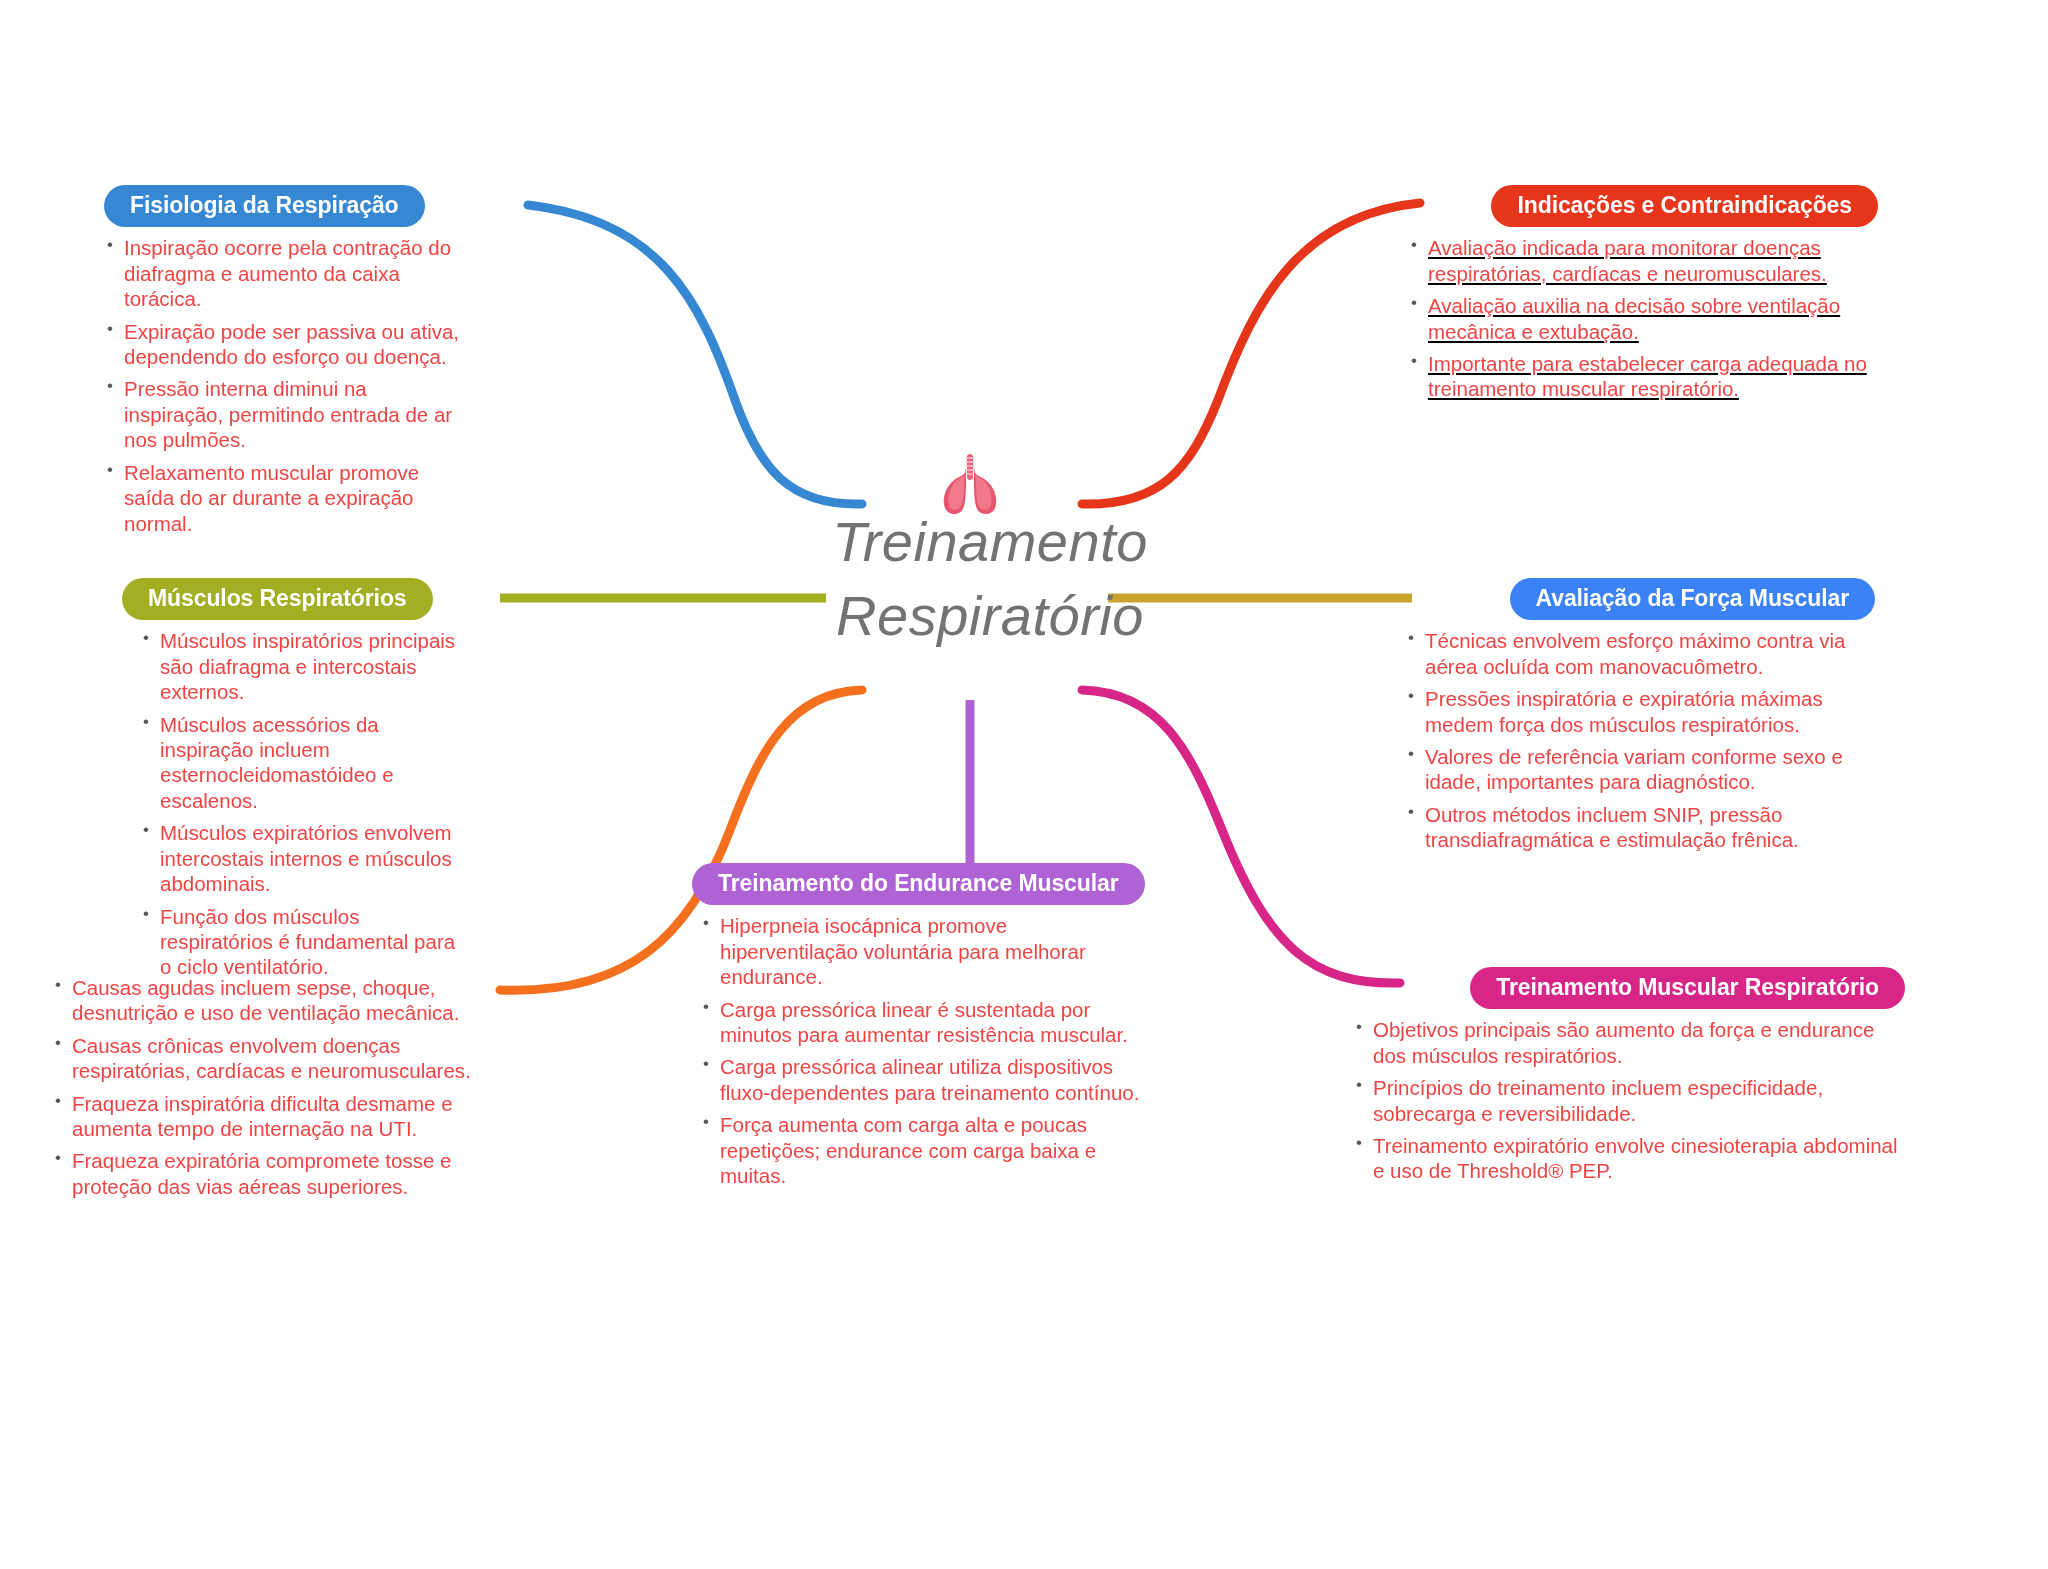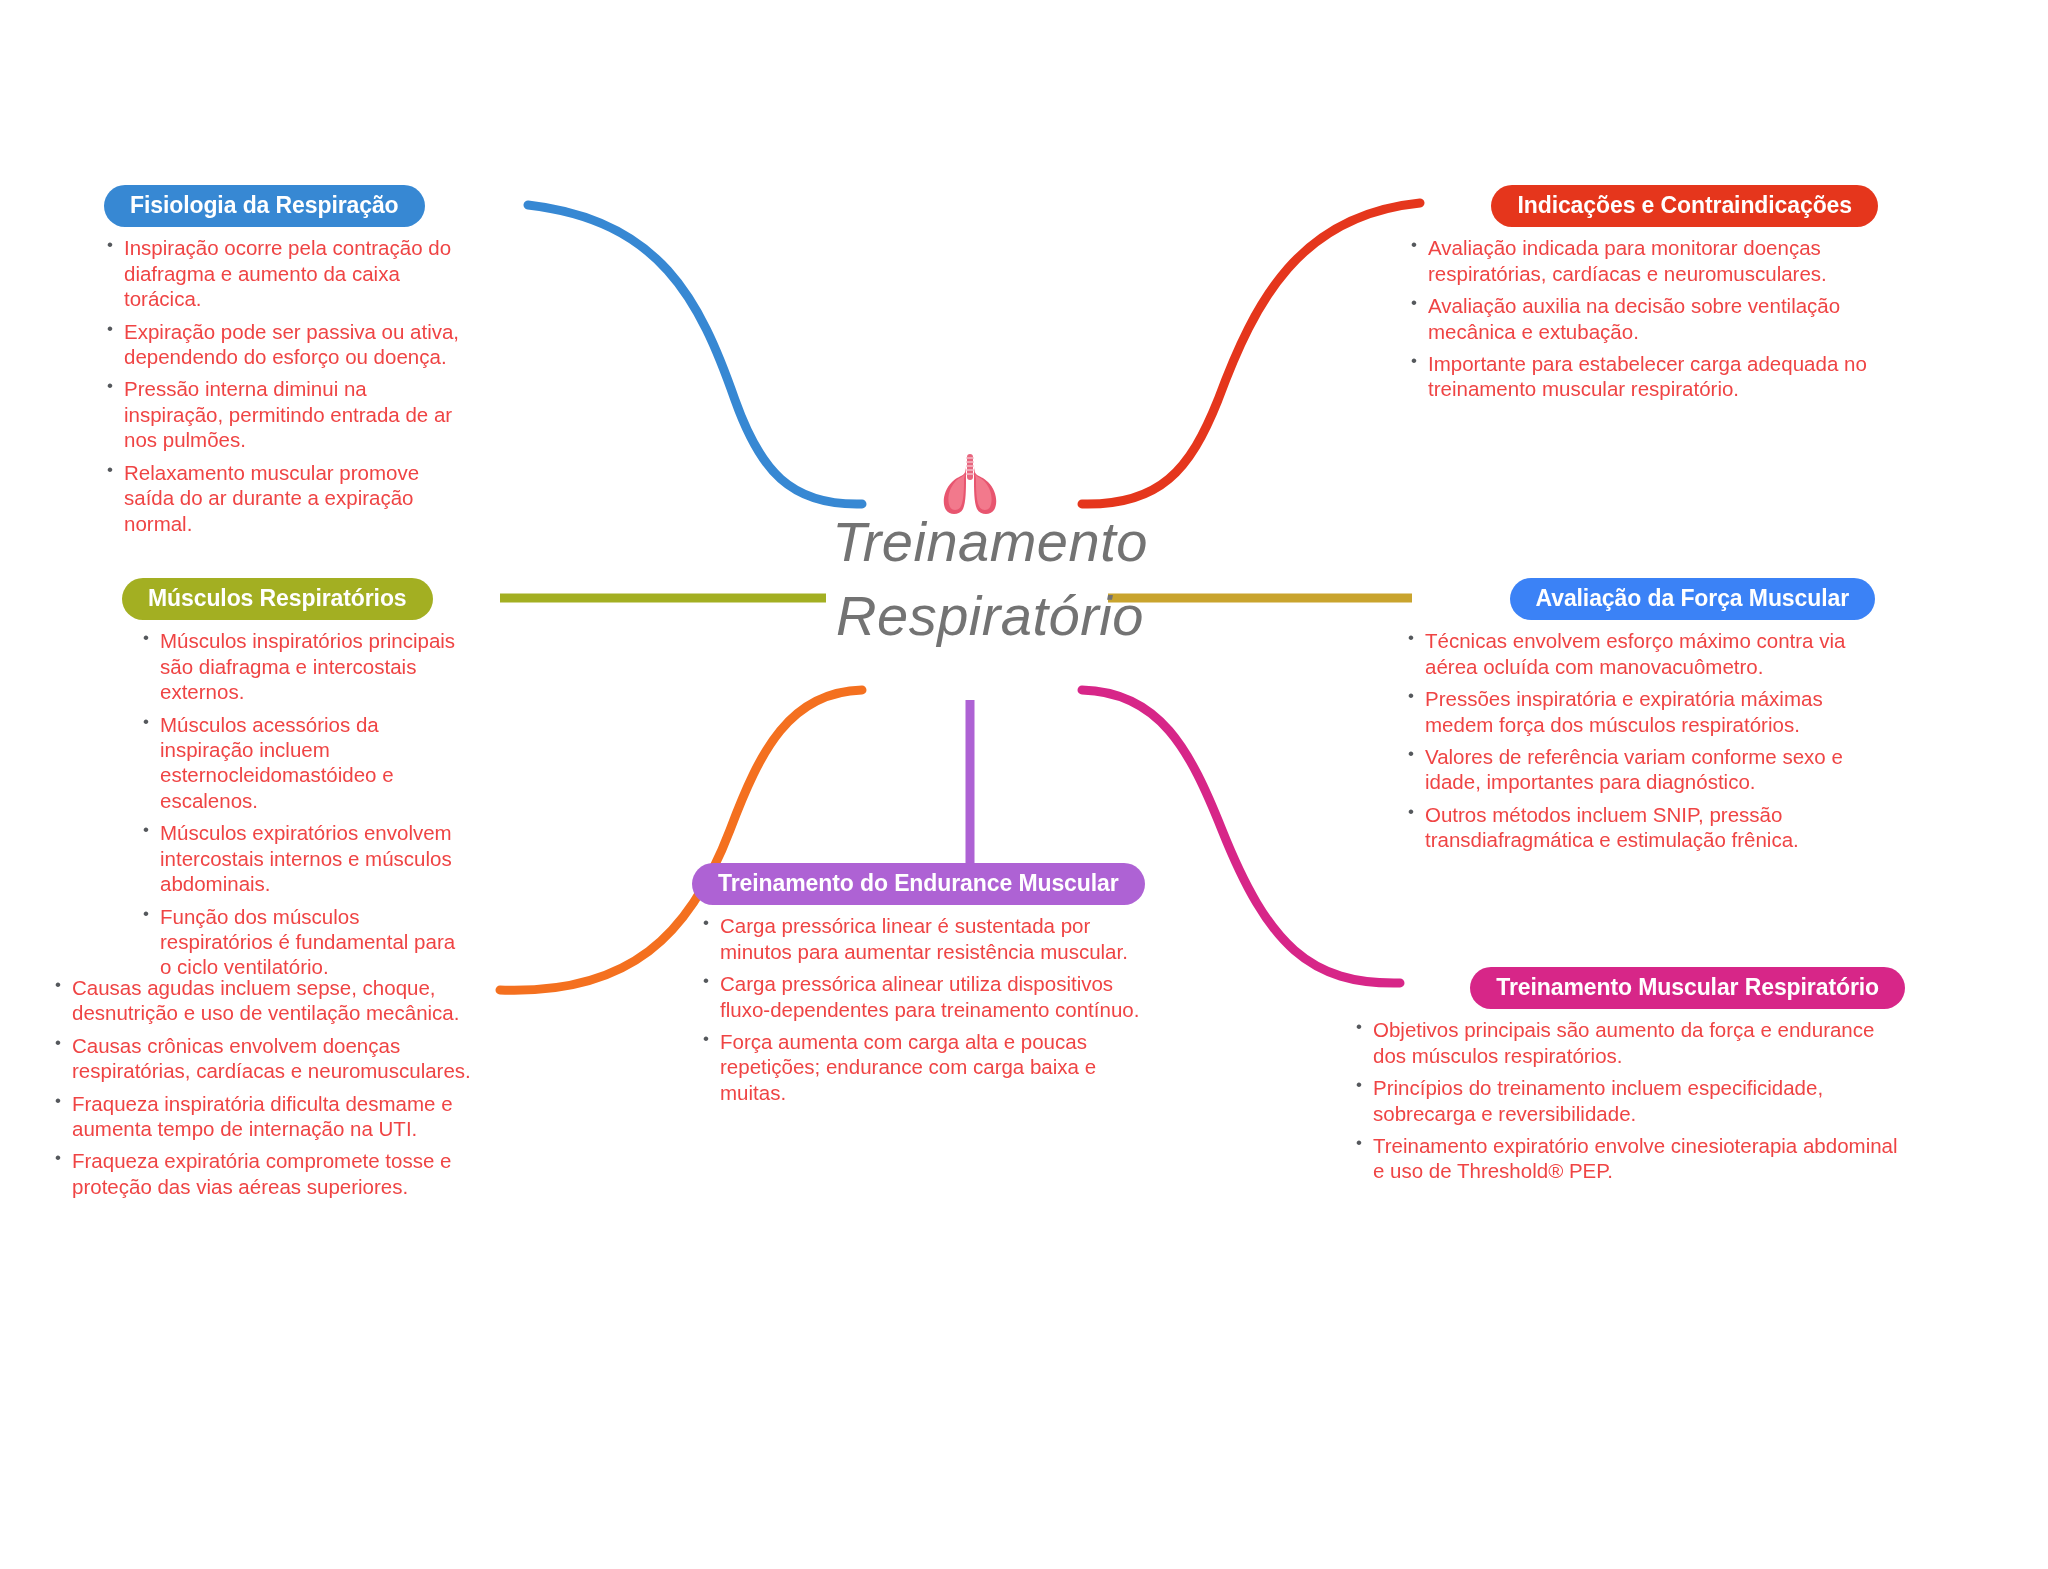--- a/index.html
+++ b/index.html
@@ -111,21 +111,21 @@
   <div class="branch" style="left:104px;top:185px;width:365px;">
     <span class="pill" style="background:#3788D3;">Fisiologia da Respiração</span>
     <ul class="bullets">
       <li>Inspiração ocorre pela contração do diafragma e aumento da caixa torácica.</li>
       <li>Expiração pode ser passiva ou ativa, dependendo do esforço ou doença.</li>
       <li>Pressão interna diminui na inspiração, permitindo entrada de ar nos pulmões.</li>
       <li>Relaxamento muscular promove saída do ar durante a expiração normal.</li>
     </ul>
   </div>
 
-  <div class="branch" style="left:1398px;top:185px;width:480px;">
+  <div class="branch" style="left:1398px;top:185px;width:480px;text-decoration:underline;">
     <div class="pill-wrap pill-right">
       <span class="pill" style="background:#E5361C;">Indicações e Contraindicações</span>
     </div>
     <ul class="bullets" style="margin-left:10px;">
       <li>Avaliação indicada para monitorar doenças respiratórias, cardíacas e neuromusculares.</li>
       <li>Avaliação auxilia na decisão sobre ventilação mecânica e extubação.</li>
       <li>Importante para estabelecer carga adequada no treinamento muscular respiratório.</li>
     </ul>
   </div>
 
@@ -156,20 +156,21 @@
       <li>Causas agudas incluem sepse, choque, desnutrição e uso de ventilação mecânica.</li>
       <li>Causas crônicas envolvem doenças respiratórias, cardíacas e neuromusculares.</li>
       <li>Fraqueza inspiratória dificulta desmame e aumenta tempo de internação na UTI.</li>
       <li>Fraqueza expiratória compromete tosse e proteção das vias aéreas superiores.</li>
     </ul>
   </div>
 
   <div class="branch" style="left:692px;top:863px;width:450px;">
     <span class="pill" style="background:#AE62D4;">Treinamento do Endurance Muscular</span>
     <ul class="bullets" style="margin-left:8px;">
+      <li>Hiperpneia isocápnica promove hiperventilação voluntária para melhorar endurance.</li>
       <li>Carga pressórica linear é sustentada por minutos para aumentar resistência muscular.</li>
       <li>Carga pressórica alinear utiliza dispositivos fluxo-dependentes para treinamento contínuo.</li>
       <li>Força aumenta com carga alta e poucas repetições; endurance com carga baixa e muitas.</li>
     </ul>
   </div>
 
   <div class="branch" style="left:1345px;top:967px;width:560px;">
     <div class="pill-wrap pill-right">
       <span class="pill" style="background:#D72688;">Treinamento Muscular Respiratório</span>
     </div>

